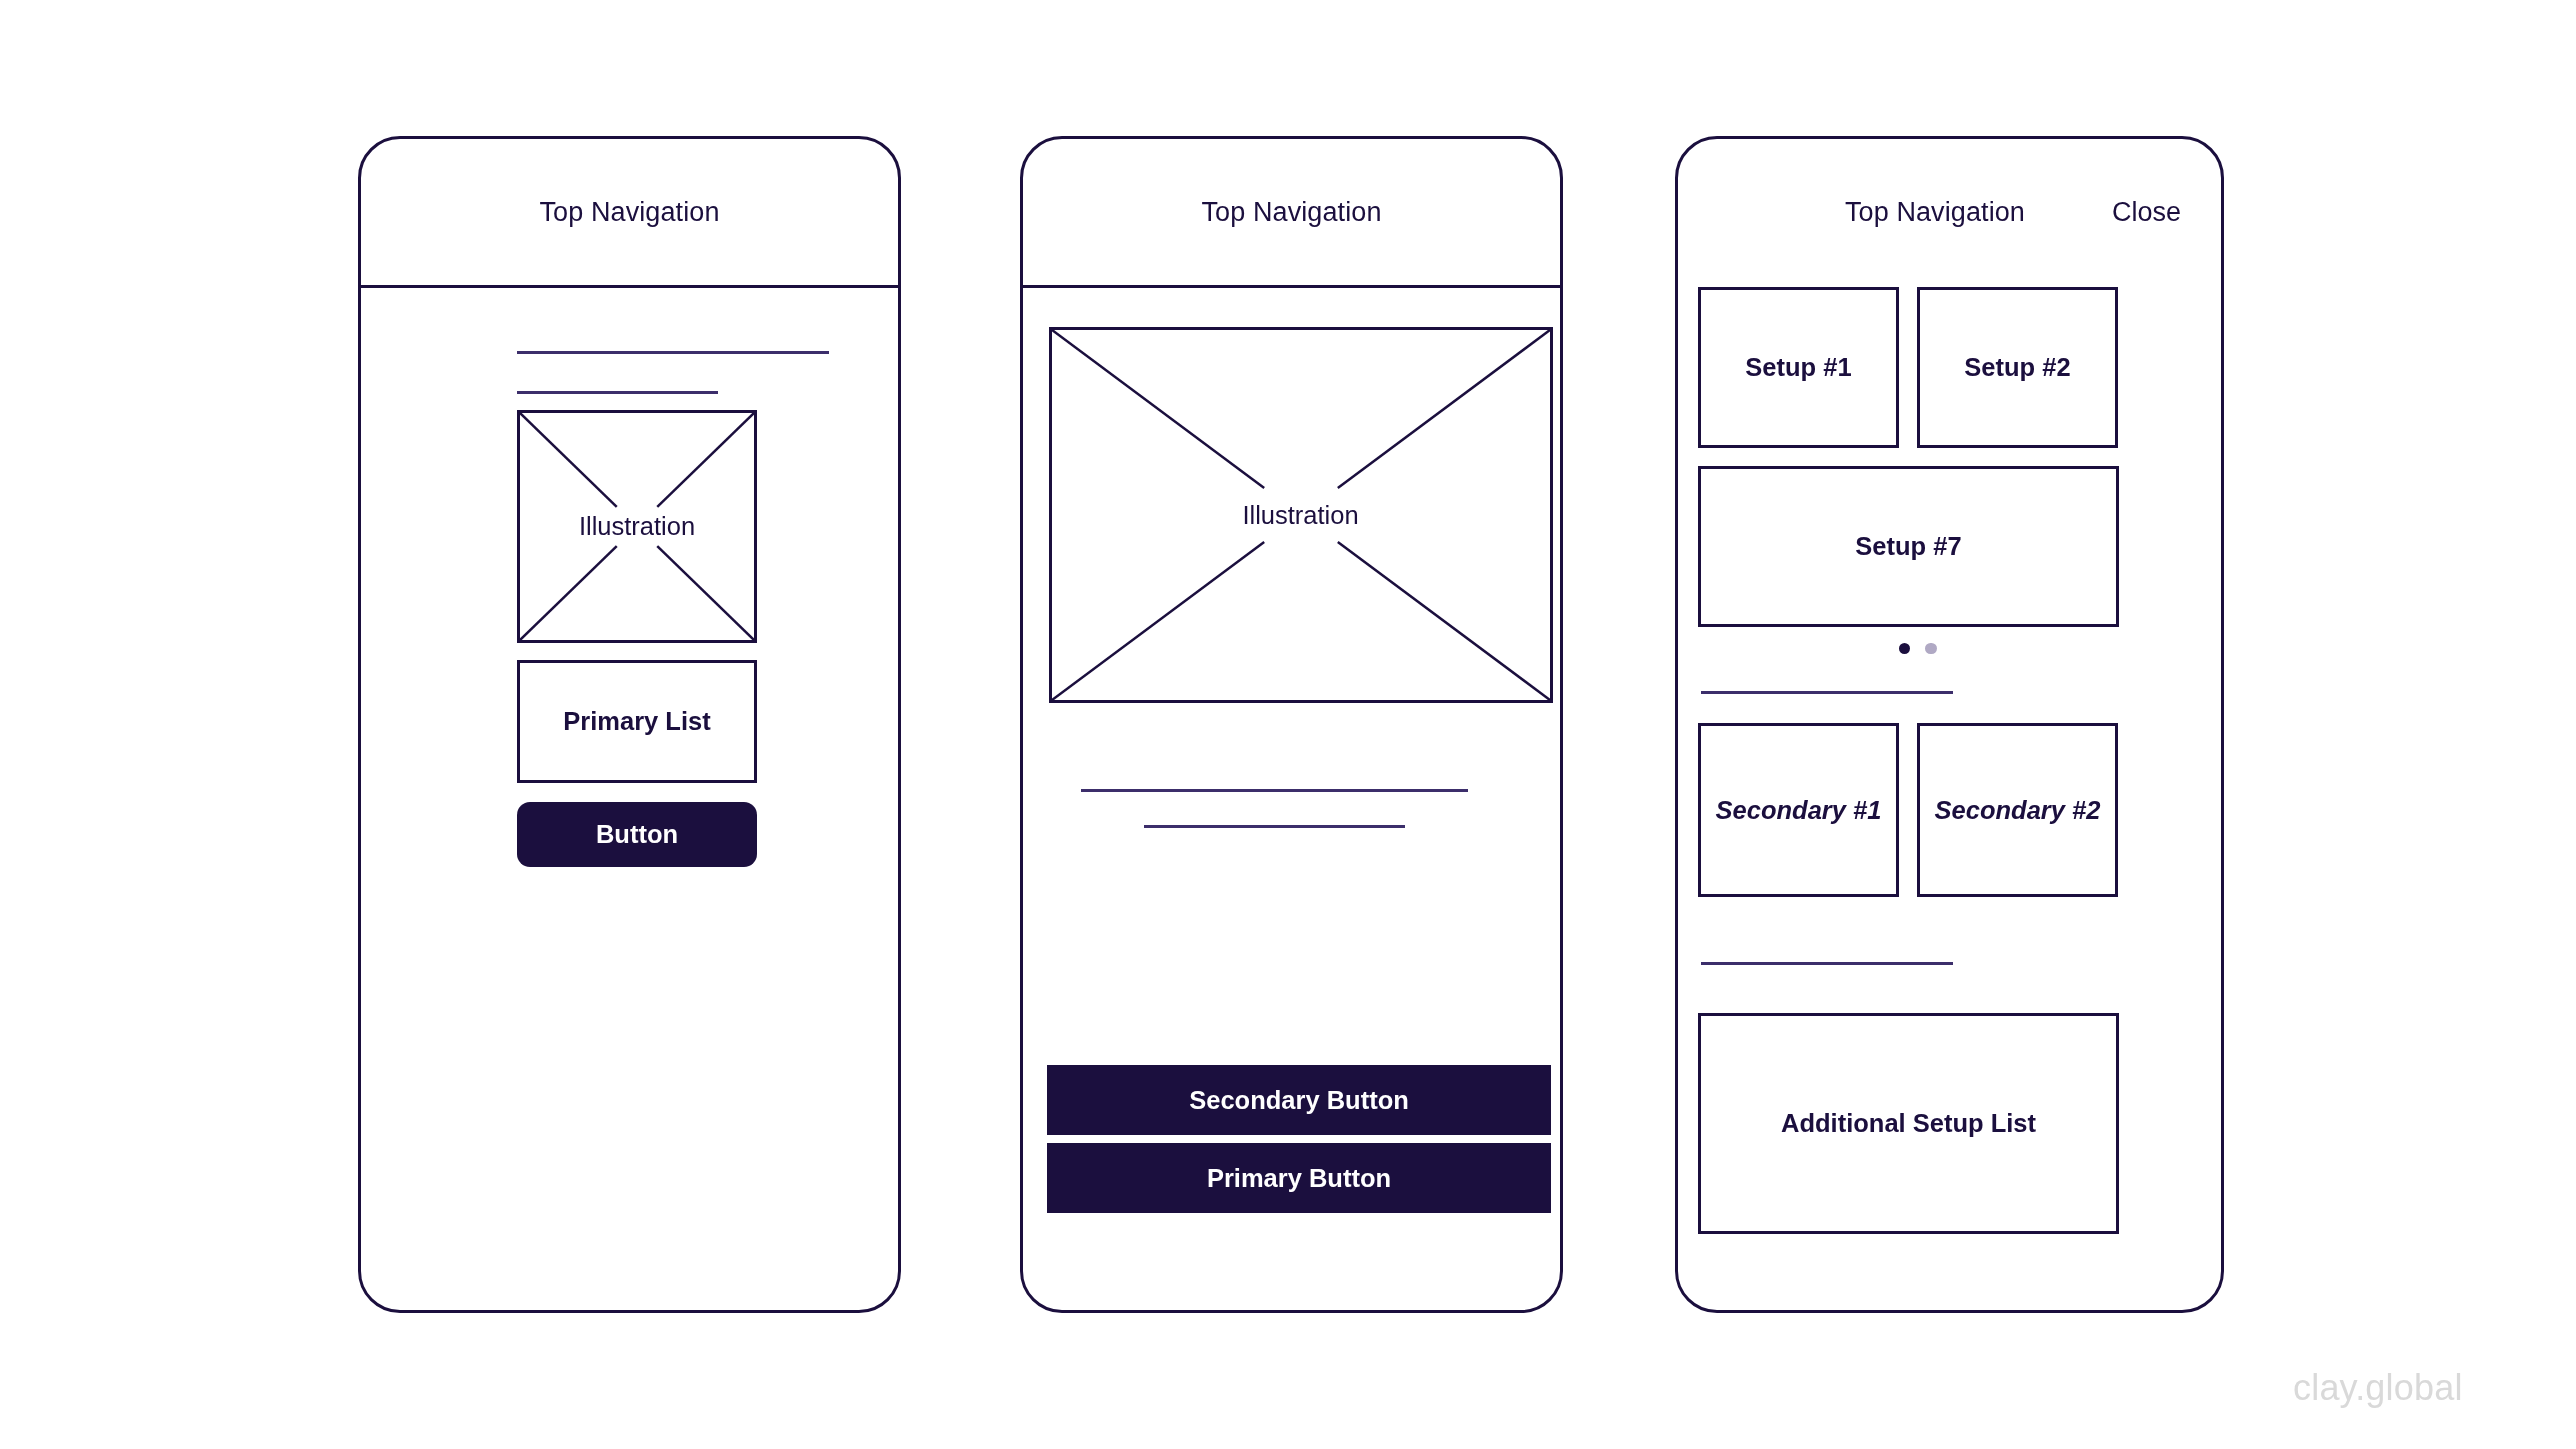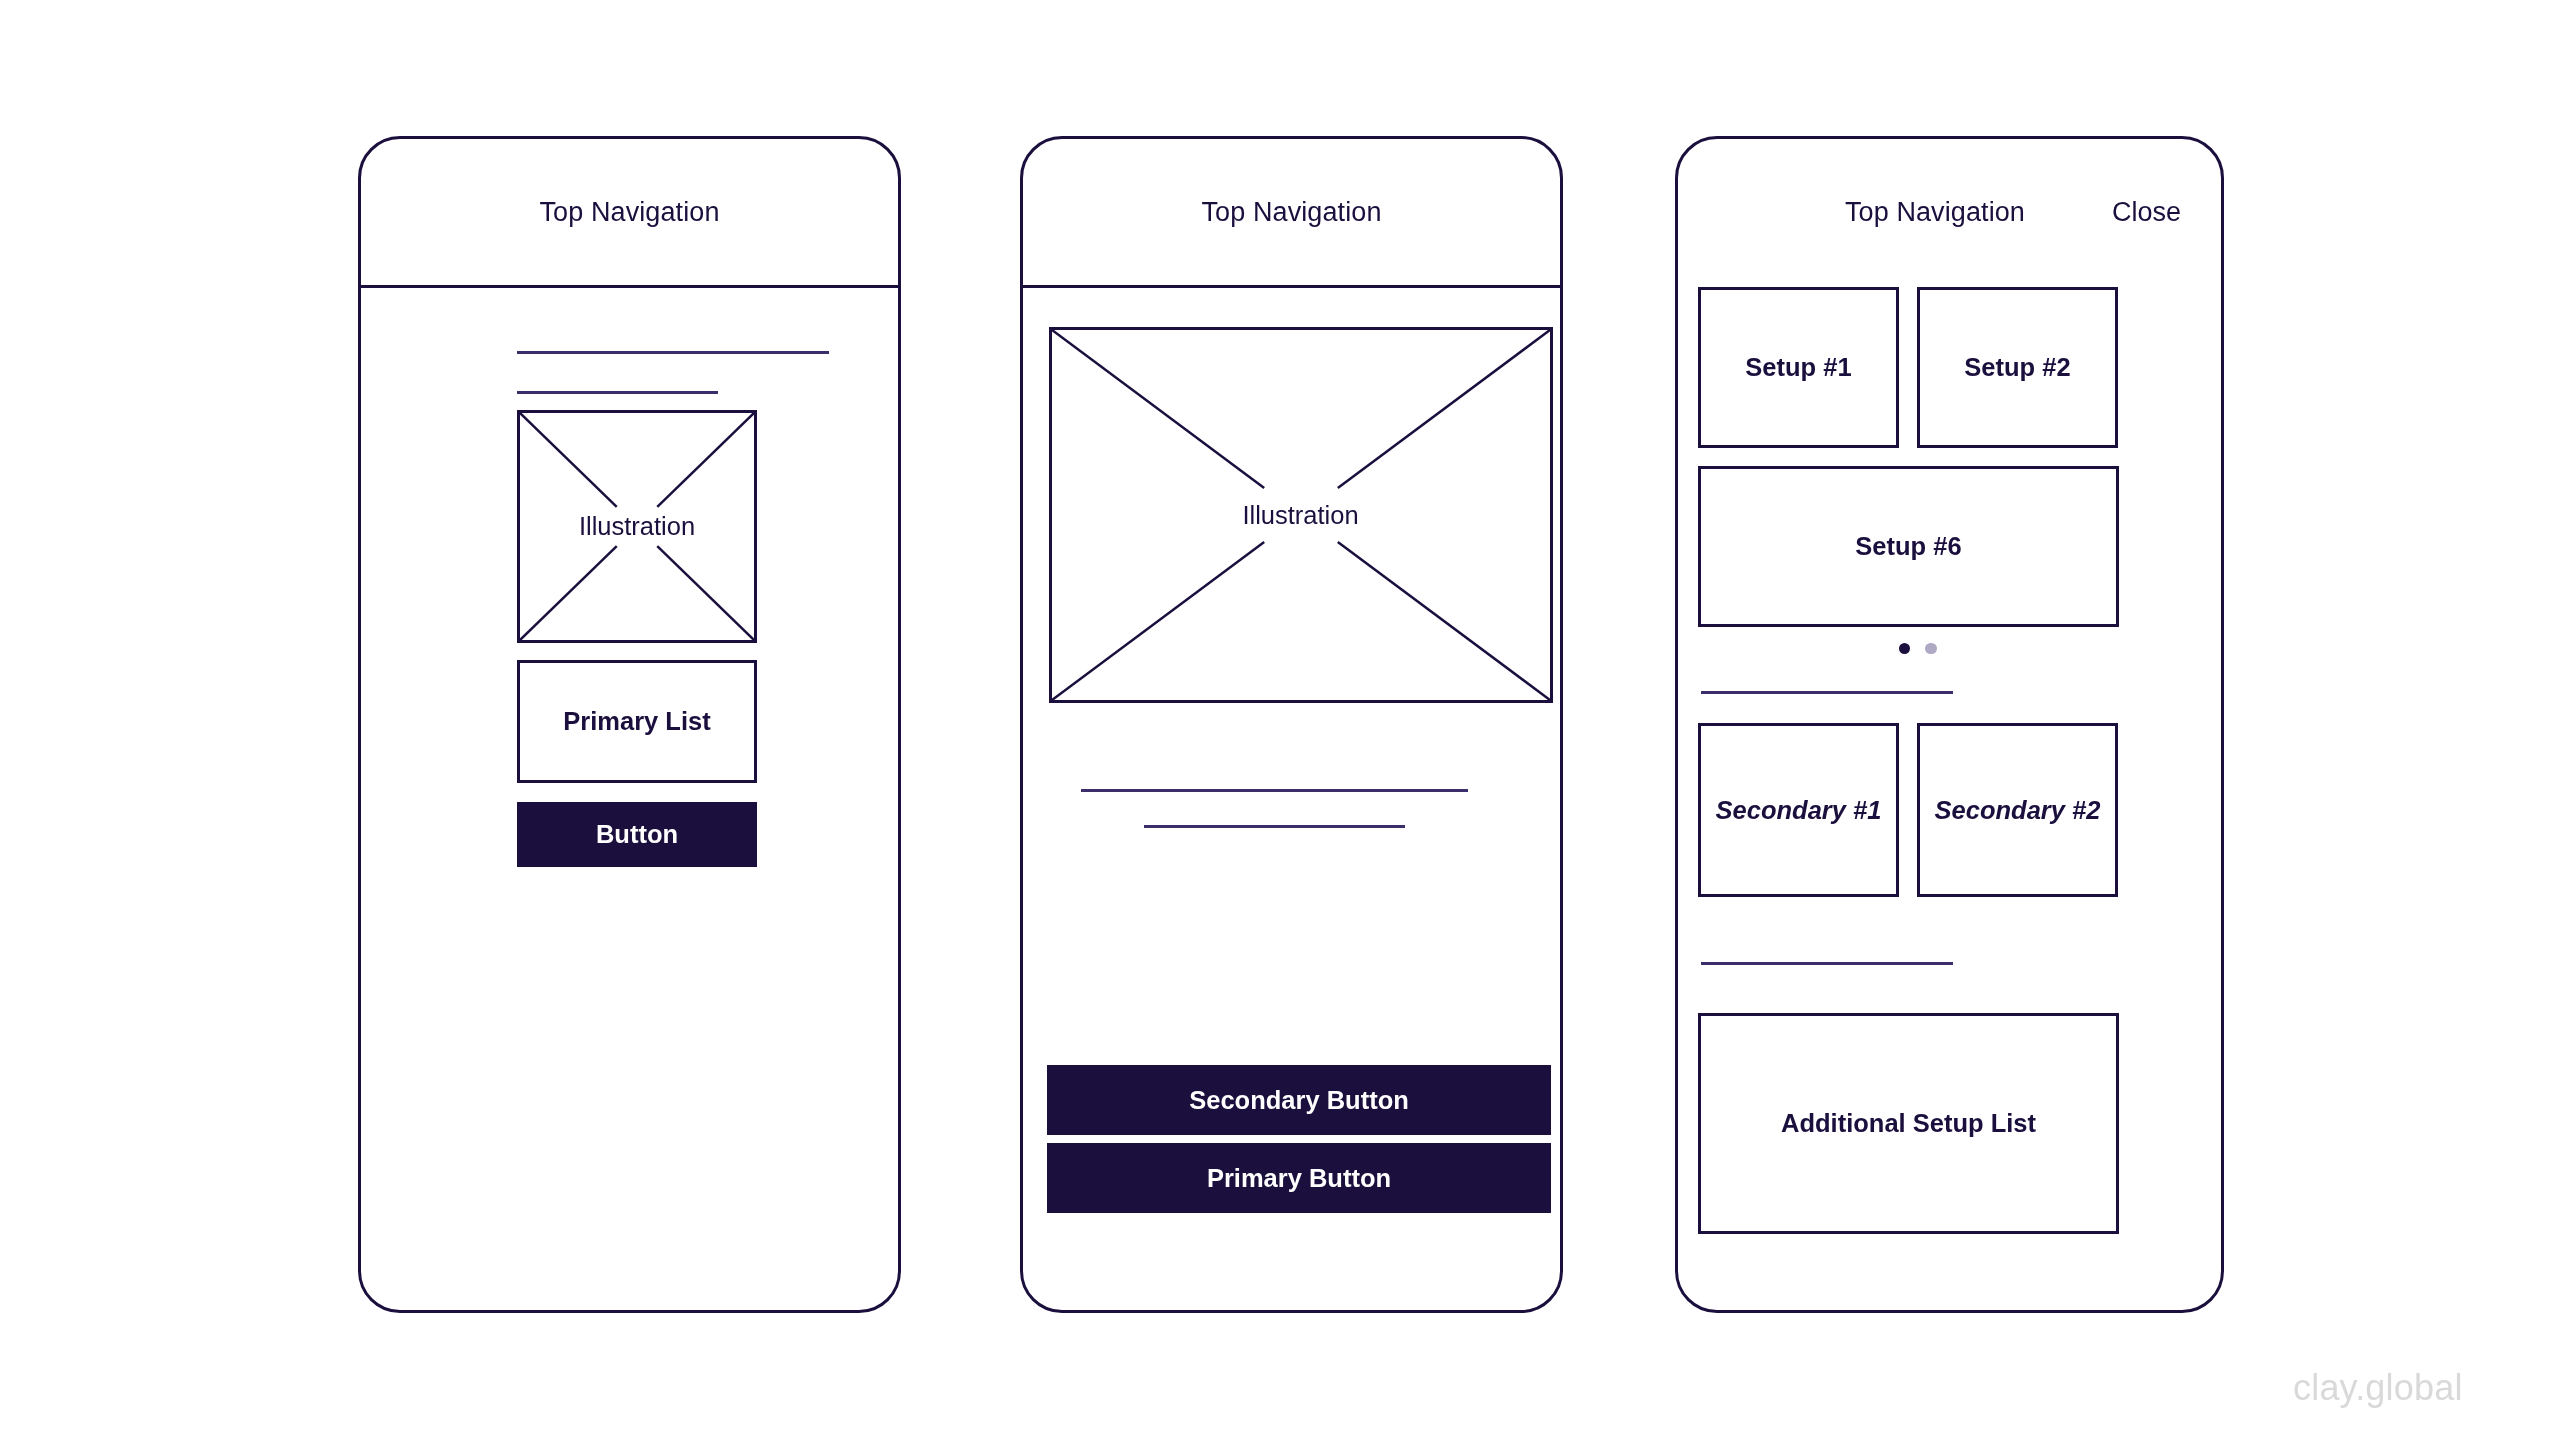--- a/index.html
+++ b/index.html
@@ -166,21 +166,21 @@
         <line x1="0" y1="348" x2="148" y2="204" stroke="#1b0f3e" stroke-width="2.5" vector-effect="non-scaling-stroke"></line>
         <line x1="358" y1="348" x2="210" y2="204" stroke="#1b0f3e" stroke-width="2.5" vector-effect="non-scaling-stroke"></line>
       </svg>
       <span class="box-label light">Illustration</span>
     </div>
 
     <div class="box" style="left:156px; top:521px; width:240px; height:123px;">
       <span class="box-label">Primary List</span>
     </div>
 
-    <div class="btn" style="left:156px; top:663px; width:240px; height:65px;">
+    <div class="btn" style="left:156px; top:663px; width:240px; height:65px;border-radius:13px;">
       <span class="btn-label">Button</span>
     </div>
   </div>
 
   <div class="phone" id="phone-2">
 
     <div class="topnav">
       <span class="topnav-title">Top Navigation</span>
     </div>
     <div class="nav-rule"></div>
@@ -214,21 +214,21 @@
     </div>
 
     <div class="box" style="left:20px; top:148px; width:201px; height:161px;">
       <span class="box-label">Setup #1</span>
     </div>
     <div class="box" style="left:239px; top:148px; width:201px; height:161px;">
       <span class="box-label">Setup #2</span>
     </div>
 
     <div class="box" style="left:20px; top:327px; width:421px; height:161px;">
-      <span class="box-label">Setup #6</span>
+      <span class="box-label">Setup #7</span>
     </div>
 
     <div class="dots" style="left:221px; top:504px;">
       <span class="dot active"></span>
       <span class="dot inactive"></span>
     </div>
 
     <div class="bar" style="left:23px; top:552px; width:252px;"></div>
 
     <div class="box" style="left:20px; top:584px; width:201px; height:174px;font-style:italic;">

